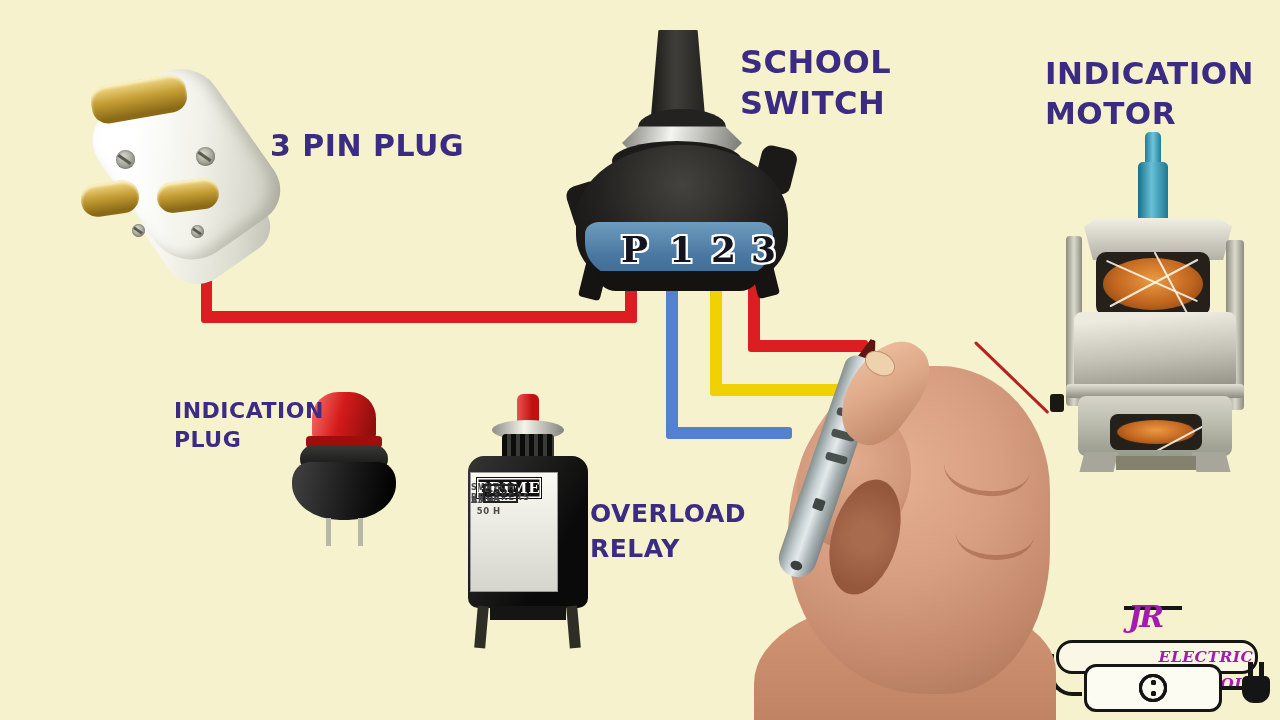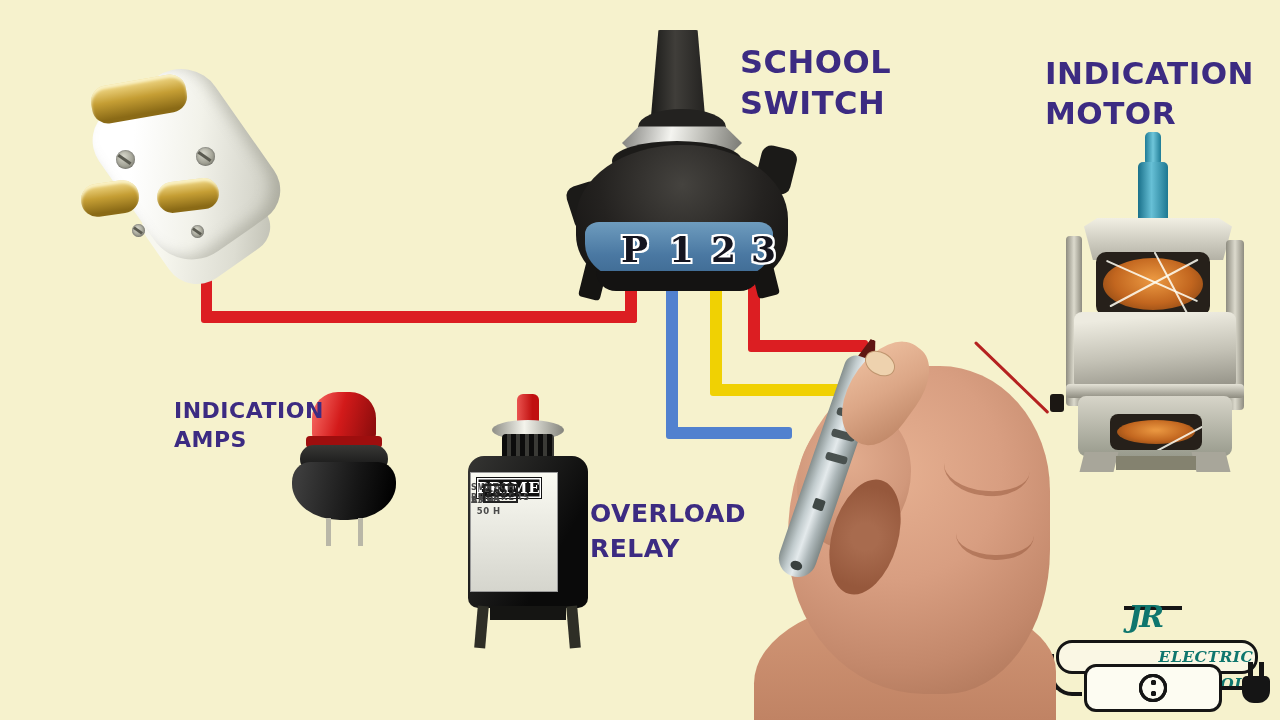--- a/index.html
+++ b/index.html
@@ -178,21 +178,21 @@
   .pm3{left:12px;top:120px;width:22px;height:8px;transform:rotate(-4deg);}
   .pm4{left:16px;top:168px;width:11px;height:11px;border-radius:2px;background:#3f4745;}
   .pen-butt{left:14px;top:234px;width:12px;height:9px;border-radius:50%;background:#39403e;}
   .hd-thumb{left:102px;top:8px;width:68px;height:112px;z-index:7;transform:rotate(36deg);
     border-radius:52% 48% 42% 58%;
     background:linear-gradient(115deg,#ecbd9d 10%,#dca787 50%,#c28a6a 90%);}
   .hd-nail{left:116px;top:24px;width:32px;height:23px;z-index:8;transform:rotate(30deg);
     border-radius:50%;background:#eed2ae;border:1px solid rgba(160,110,70,.6);}
 
   
-  .logo{left:1048px;top:598px;width:232px;height:122px;z-index:20;color:#0f766e;}
+  .logo{left:1048px;top:598px;width:232px;height:122px;z-index:20;color:#a21caf;}
   .lg-jr{left:80px;top:2px;font-family:"DejaVu Serif",serif;font-style:italic;
     font-weight:bold;font-size:30px;line-height:34px;letter-spacing:-3px;}
   .lg-bar{left:76px;top:8px;width:58px;height:4px;background:#151515;}
   .lg-box{left:8px;top:42px;width:202px;height:34px;border:3.5px solid #151515;
     border-radius:16px;background:rgba(252,250,238,.7);text-align:center;
     font-family:"DejaVu Serif",serif;font-style:italic;font-weight:bold;
     font-size:15.5px;line-height:27px;letter-spacing:0.5px;}
   .lg-hook{left:2px;top:56px;width:32px;height:42px;border-left:4px solid #151515;
     border-bottom:4px solid #151515;border-radius:0 0 0 22px;}
   .lg-strip{left:36px;top:66px;width:138px;height:48px;border:3.5px solid #151515;
@@ -234,20 +234,21 @@
     <div class="plug-skirt"></div>
     <div class="plug-body"></div>
     <div class="pin pin-top"></div>
     <div class="pin pin-left"></div>
     <div class="pin pin-right"></div>
     <div class="screw screw-1"></div>
     <div class="screw screw-2"></div>
     <div class="screw screw-s screw-3"></div>
     <div class="screw screw-s screw-4"></div>
   </div>
+  <div class="lbl lbl-plug">3 PIN PLUG</div>
 
   <div class="rotary">
     <div class="rs-stem"></div>
     <div class="rs-collar"></div>
     <div class="rs-nut"></div>
     <div class="rs-topdisc"></div>
     <div class="rs-ear rs-ear-l"></div>
     <div class="rs-ear rs-ear-r"></div>
     <div class="rs-body"></div>
     <div class="rs-foot rs-foot-l"></div>
@@ -292,21 +293,21 @@
 
   <div class="lamp">
     <div class="lp-dome"></div>
     <div class="lp-lip"></div>
     <div class="lp-ring"></div>
     <div class="lp-body"></div>
     <div class="lp-pin lp-pin1"></div>
     <div class="lp-pin lp-pin2"></div>
   </div>
   <div class="lbl lbl-lamp"><span>INDICATION</span>
-<span>AMPS</span></div>
+<span>PLUG</span></div>
 
   <div class="relay">
     <div class="rl-btn"></div>
     <div class="rl-collar"></div>
     <div class="rl-neck"></div>
     <div class="rl-body"></div>
     <div class="rl-label">
       <div class="rl-brand">PRIME</div>
       <div class="rl-type">
           <span>SWITCH</span>

